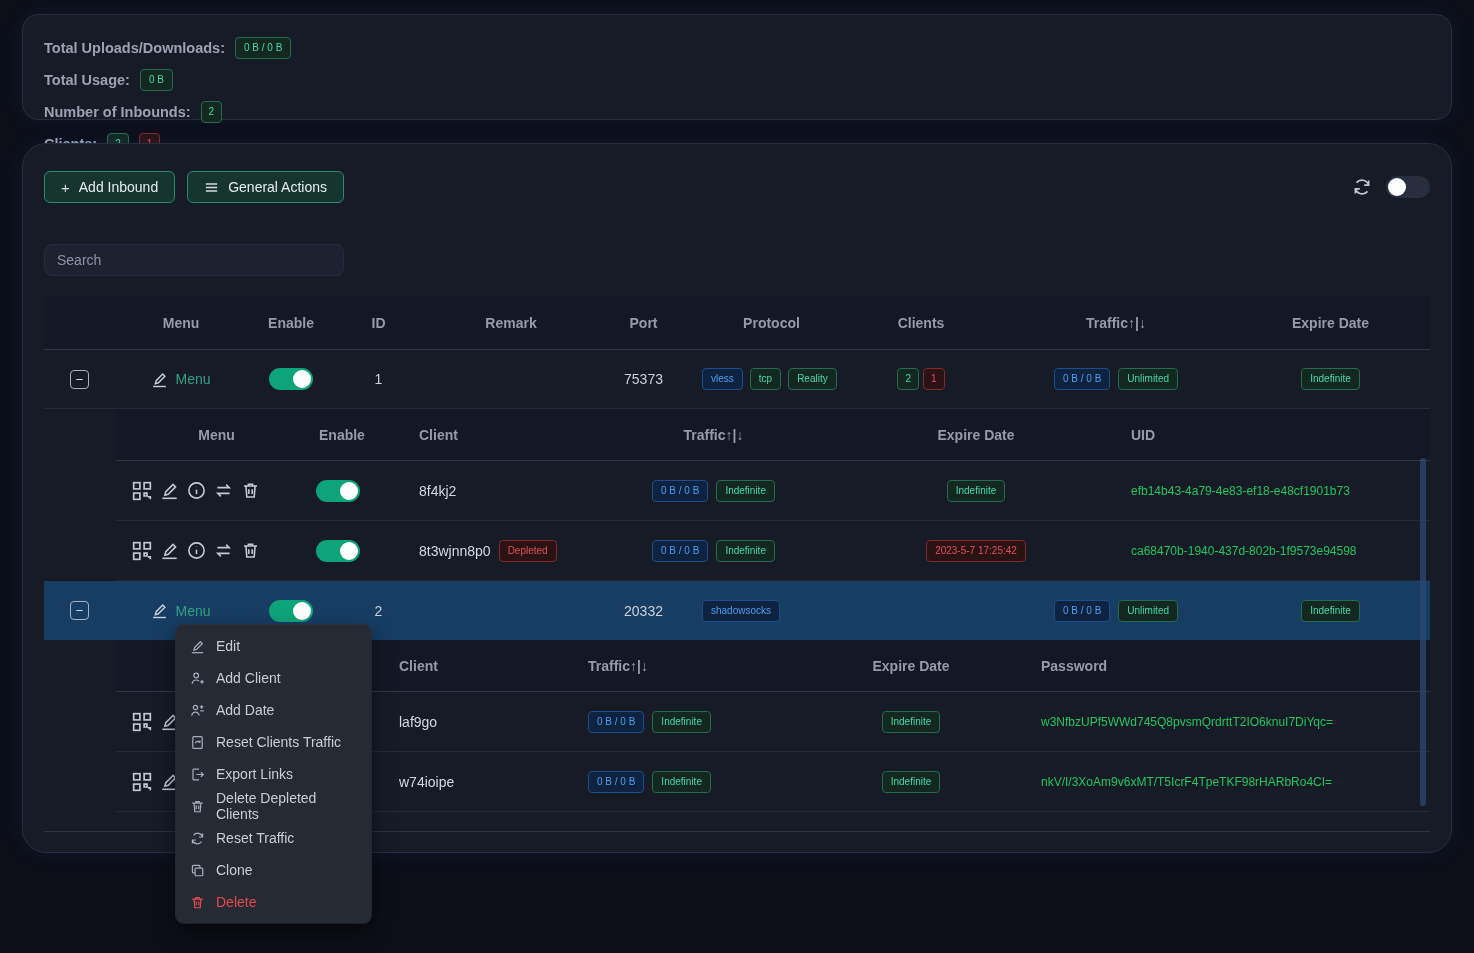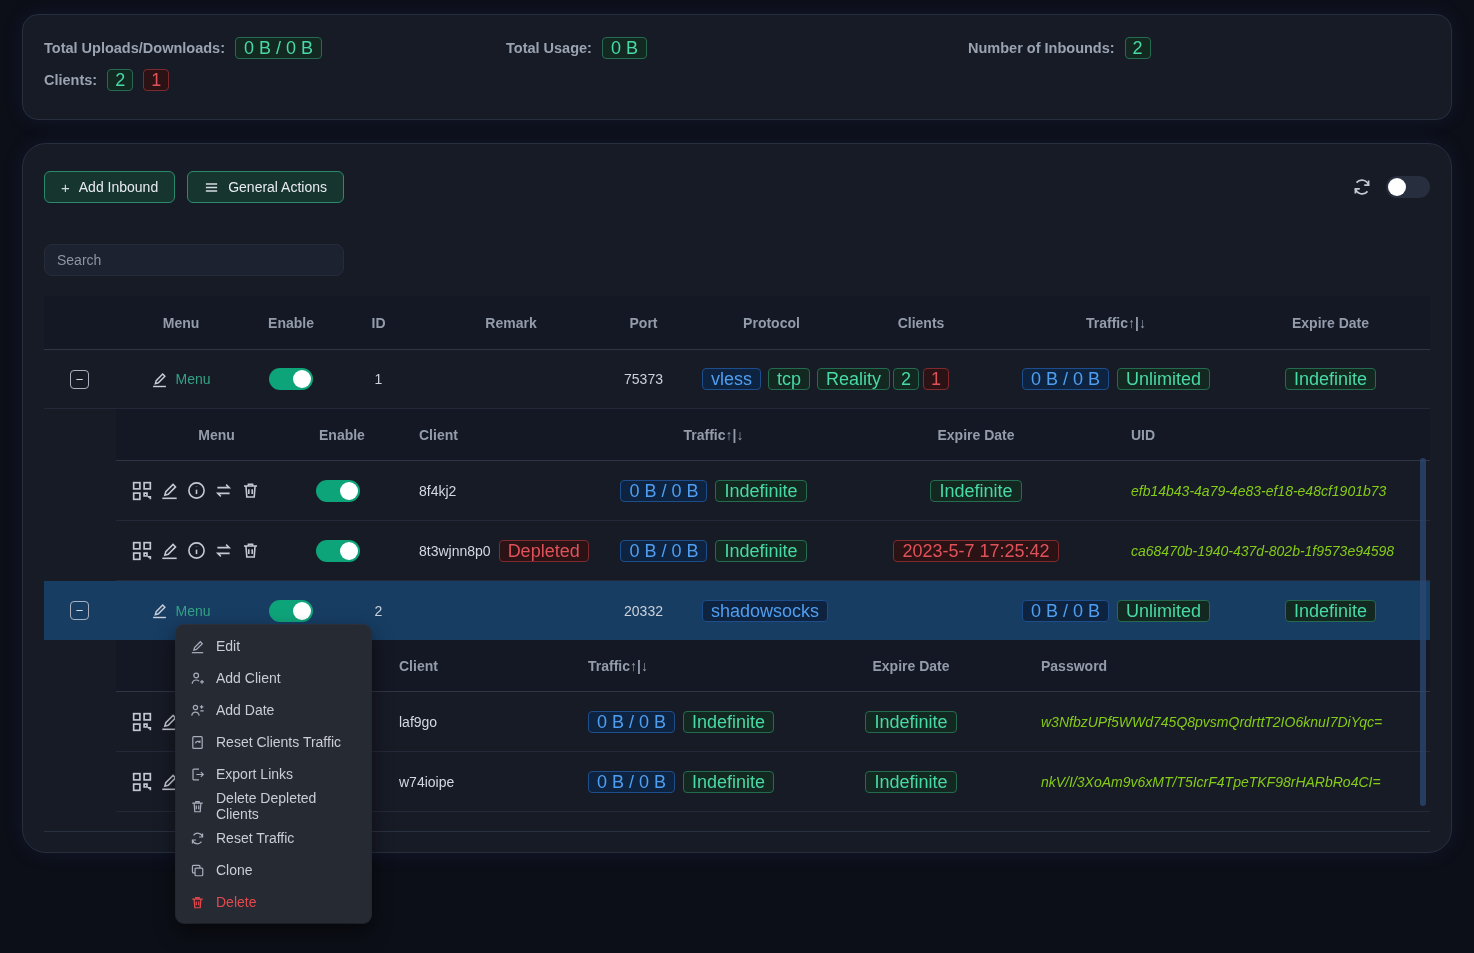--- a/index.html
+++ b/index.html
@@ -16,32 +16,32 @@
     background:#171b26;
     border:1px solid #272e3e;
     box-shadow:0 0 22px rgba(76,110,245,0.10);
   }
   
   .stats-card {
     left:22px; top:14px; width:1430px; height:106px;
     border-radius:16px;
     padding:17px 21px;
     display:grid;
-    grid-template-columns:1fr 1fr 1fr;
+    grid-template-columns:1fr;
     grid-auto-rows:32px;
     align-items:center;
   }
   .stat { display:flex; align-items:center; gap:10px; }
   .stat-label { color:#9aa3b2; font-size:14.5px; font-weight:600; }
   
   .badge, .tag {
     display:inline-block;
     padding:1px 8px;
     border-radius:4px;
-    font-size:18px;
+    font-size:10px;
     line-height:18px;
     border:1px solid transparent;
     white-space:nowrap;
   }
   .badge.green, .tag.green { background:#122820; border-color:#256b4f; color:#49d9a6; }
   .badge.blue,  .tag.blue  { background:#0e2340; border-color:#1d4d8a; color:#4f9ef0; }
   .badge.red,   .tag.red   { background:#2a1215; border-color:#7e2a2e; color:#e0525a; }
   .badge.sq { padding:1px 7px; }
   
   .main-card {
@@ -117,21 +117,21 @@
   .menu-link {
     display:inline-flex; align-items:center; gap:7px;
     color:#33a284; cursor:pointer; background:none; border:none;
     font-size:14px; font-family:inherit;
   }
   .menu-link .ic { color:#c9ced8; display:inline-flex; }
   .cell-center-flex { display:flex; justify-content:center; }
   .actions { display:flex; gap:8px; align-items:center; }
   .actions .icon-btn { color:#c3c9d4; }
   .client-name { display:flex; align-items:center; gap:8px; color:#d3d8e1; }
-  .mono-val { color:#84cc16; font-size:14px;font-style:italic; }
+  .mono-val { color:#22c55e; font-size:12px; }
   .num { color:#ccd1da; }
   .tfoot { height:20px; border-bottom:1px solid #2a3140; }
   
   .ctx-menu {
     position:absolute;
     left:176px; top:625px;
     width:195px;
     background:#262a33;
     border-radius:8px;
     padding:5px 0;

